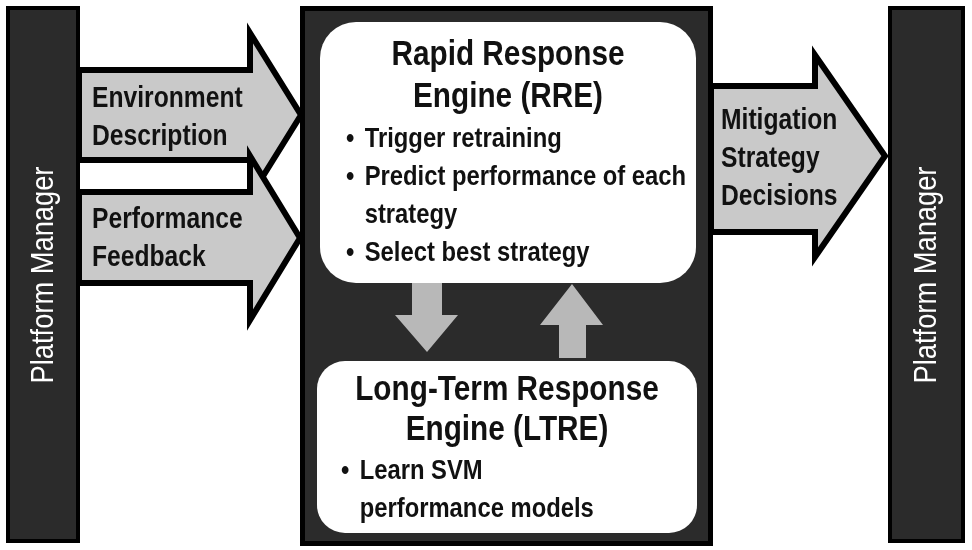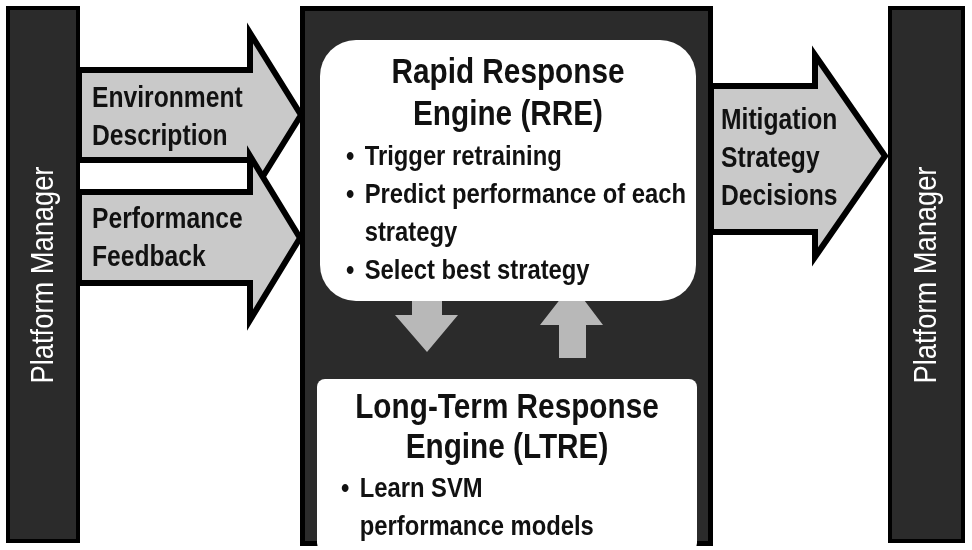--- a/index.html
+++ b/index.html
@@ -21,23 +21,23 @@
   }
   
   .center-panel {
     position:absolute; left:300px; top:6px; width:413px; height:540px;
     background:#2b2b2b; border:5px solid #000; box-sizing:border-box;
   }
   
   .arrows { position:absolute; left:0; top:0; width:972px; height:550px; }
   .outlined-arrow { stroke:#000000; stroke-width:6; stroke-linejoin:miter; }
   
-  .white-box { position:absolute; background:#ffffff; color:#111;margin-top:18px; }
+  .white-box { position:absolute; background:#ffffff; color:#111; }
   .rre-box  { left:320px; top:22px;  width:376px; height:261px; border-radius:36px; }
-  .ltre-box { left:317px; top:361px; width:380px; height:172px; border-radius:8px; }
+  .ltre-box { left:317px; top:361px; width:380px; height:172px; border-radius:28px; }
   .box-title {
     margin-top:10px; text-align:center; font-size:35px; font-weight:bold;
     line-height:42px; white-space:nowrap; color:#111;
     transform:scaleX(0.85); transform-origin:50% 0;
   }
   .ltre-box .box-title { margin-top:7px; line-height:40px; }
   .bullet-list {
     font-size:28px; font-weight:bold; line-height:38px; color:#111;
     transform:scaleX(0.85); transform-origin:0 0;
   }

